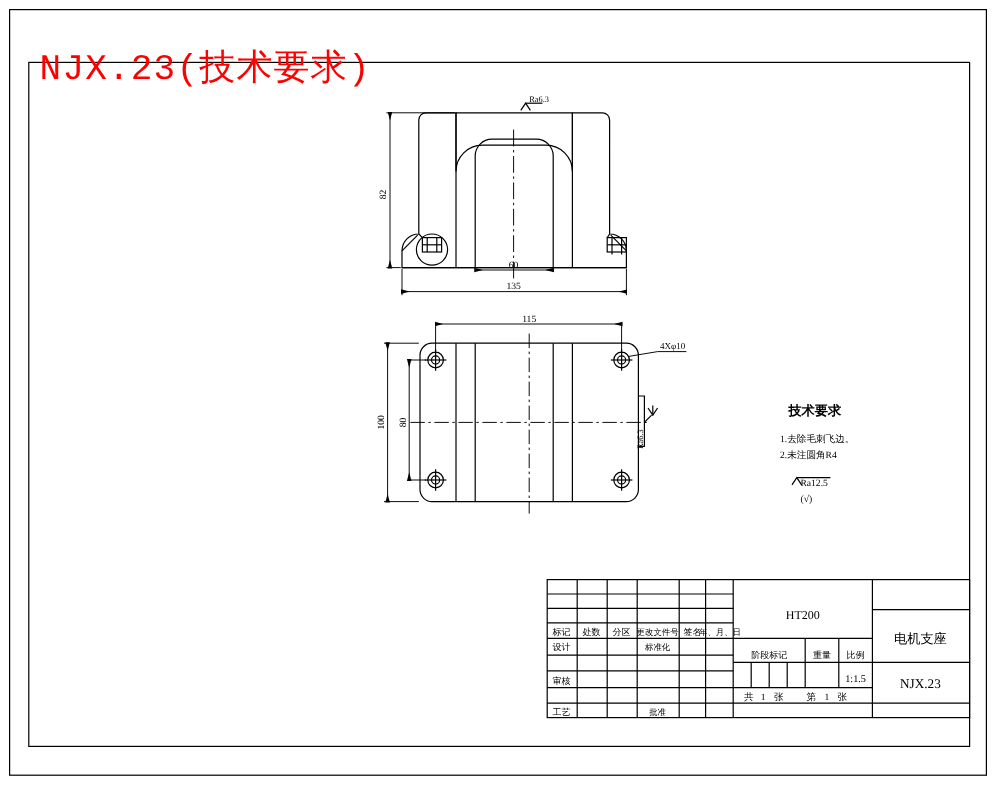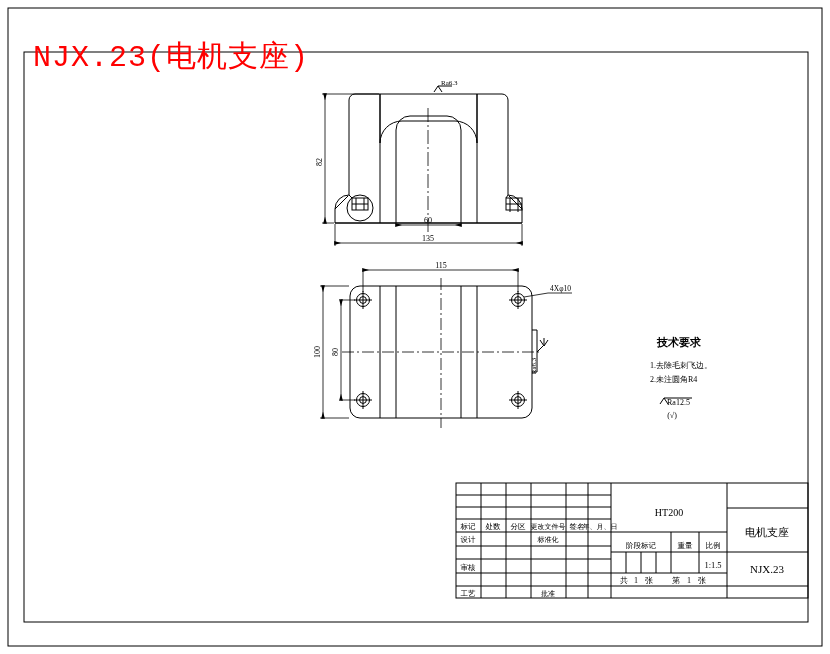--- a/index.html
+++ b/index.html
@@ -8,21 +8,21 @@
   #title{position:absolute;left:33px;top:36px;color:#ff0000;font-family:"Liberation Mono",monospace;
          font-size:30px;letter-spacing:1px;white-space:nowrap;z-index:20;}
   svg{position:absolute;left:0;top:0;}
   text{font-family:"Liberation Serif",serif;fill:#000;}
 </style>
 </head>
 <body>
 
 <div id="stage">
 
-  <div id="title">NJX.23(电机支座)</div>
+  <div id="title">NJX.23(技术要求)</div>
 
   <svg width="830" height="654" viewBox="0 0 830 654">
     <defs>
       <marker id="ar" markerWidth="9" markerHeight="6" refX="8" refY="3" orient="auto">
         <path d="M0,3 L9,0.6 L9,5.4 Z" fill="#000"></path>
       </marker>
       <marker id="arL" markerWidth="9" markerHeight="6" refX="1" refY="3" orient="auto">
         <path d="M9,3 L0,0.6 L0,5.4 Z" fill="#000"></path>
       </marker>
     </defs>

